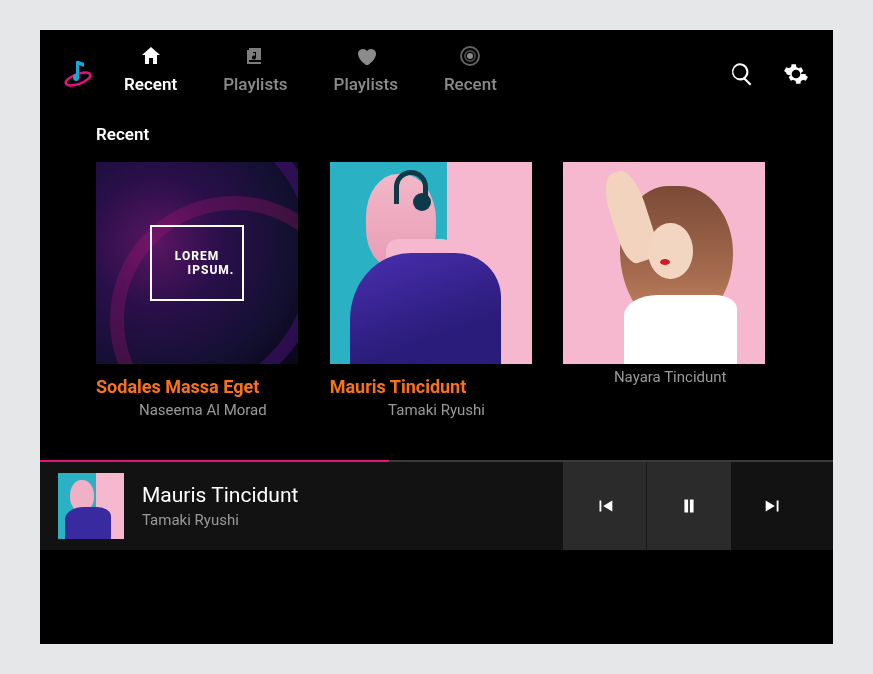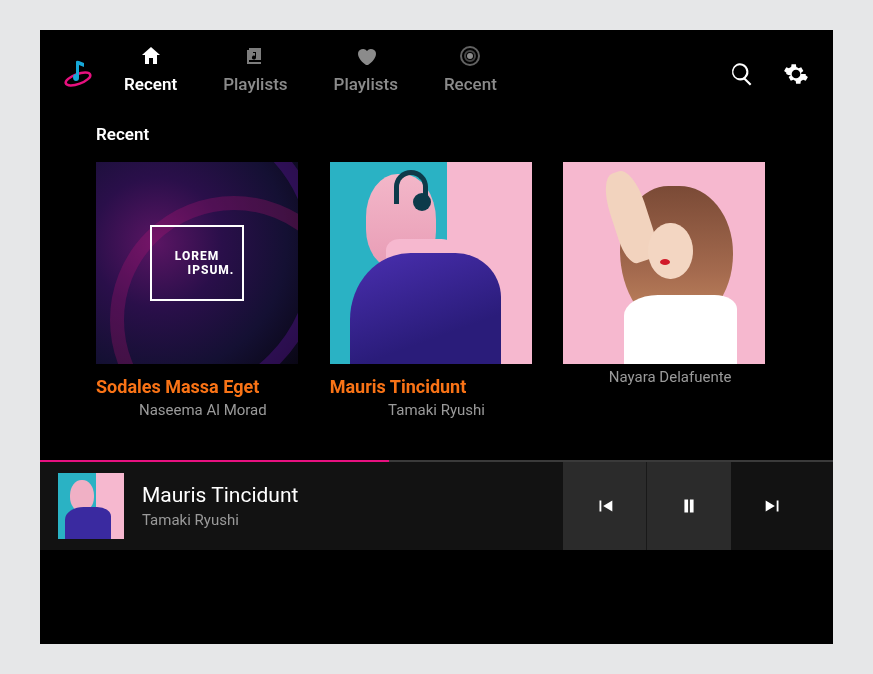--- a/index.html
+++ b/index.html
@@ -373,21 +373,21 @@
       </div>
 
       <div class="card">
         <div class="cover cover3">
           <div class="hairc"></div>
           <div class="arm"></div>
           <div class="face"></div>
           <div class="lips"></div>
           <div class="top"></div>
         </div>
-        <div class="card-artist">Nayara Delafuente</div>
+        <div class="card-artist">Nayara Tincidunt</div>
       </div>
 
     </div>
   </div>
 
   <div class="progress">
     <div class="fill" style="width: 44%;"></div>
   </div>
 
   <div class="player">

